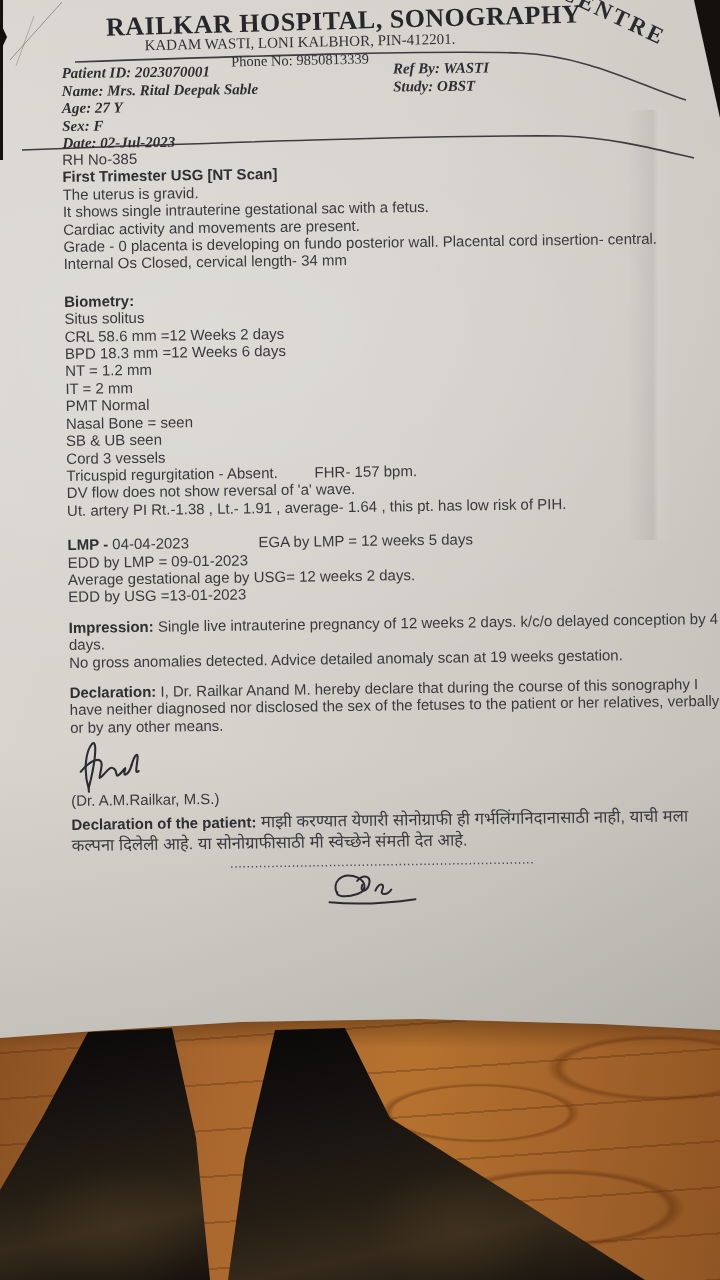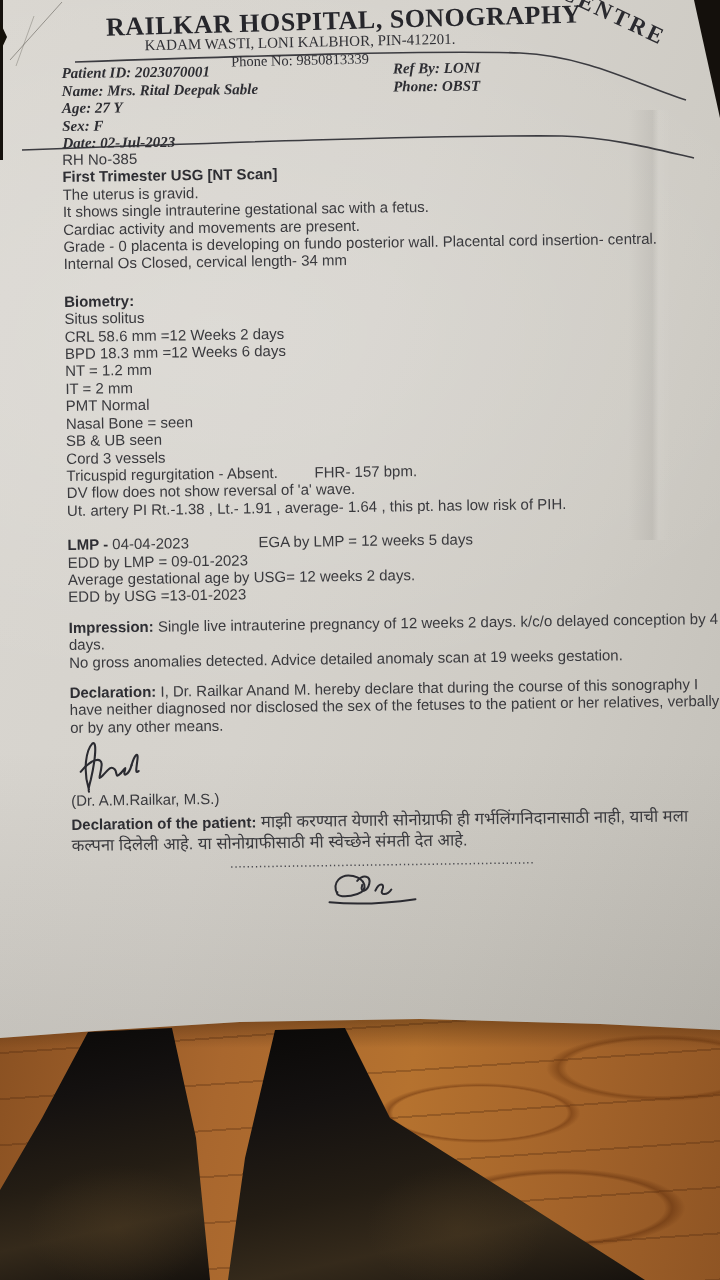--- a/index.html
+++ b/index.html
@@ -99,22 +99,22 @@
     <div class="hdr-phone">Phone No: 9850813339</div>
 
     <div class="pat-left">
       <div>Patient ID: 2023070001</div>
       <div>Name: Mrs. Rital Deepak Sable</div>
       <div>Age: 27 Y</div>
       <div>Sex: F</div>
       <div>Date: 02-Jul-2023</div>
     </div>
     <div class="pat-right">
-      <div>Ref By: LONI</div>
-      <div>Phone: OBST</div>
+      <div>Ref By: WASTI</div>
+      <div>Study: OBST</div>
     </div>
 
     <div class="body-block">
       <div>RH No-385</div>
       <div class="b">First Trimester USG [NT Scan]</div>
       <div>The uterus is gravid.</div>
       <div>It shows single intrauterine gestational sac with a fetus.</div>
       <div>Cardiac activity and movements are present.</div>
       <div>Grade - 0 placenta is developing on  fundo posterior  wall. Placental cord insertion- central.</div>
       <div>Internal Os Closed, cervical length- 34 mm</div>

